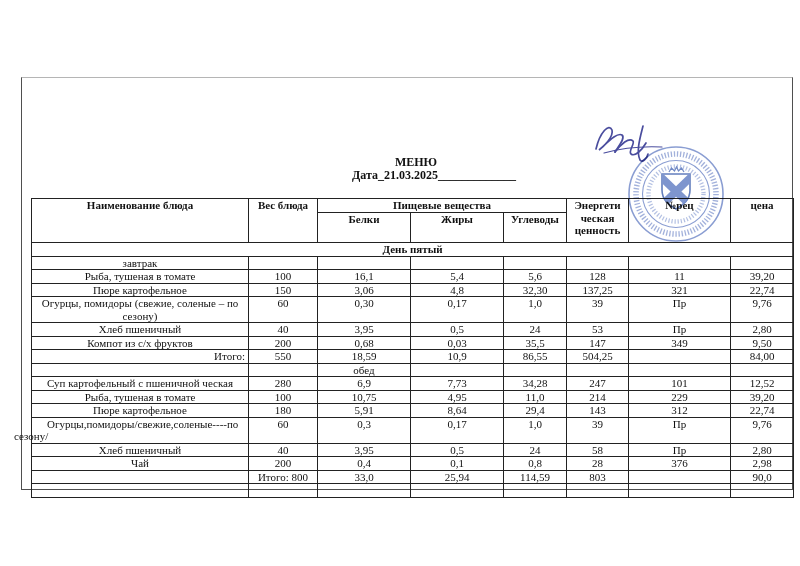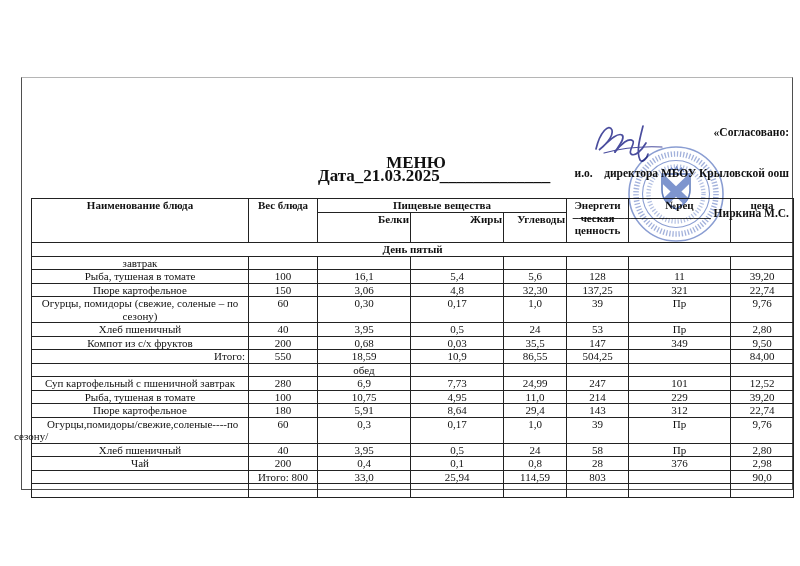--- a/index.html
+++ b/index.html
@@ -4,49 +4,44 @@
 <style>
   html,body{margin:0;padding:0;background:#fff;}
   .page{position:relative;width:800px;height:566px;background:#fff;overflow:hidden;
         font-family:"Liberation Serif","DejaVu Serif",serif;color:#111;}
   .frame{position:absolute;left:21px;top:77px;width:772px;height:413px;
          border:1px solid #4f4f4f;border-top-color:#b5b5b5;box-sizing:border-box;}
   .approval{position:absolute;top:99px;right:11px;text-align:right;
             font-weight:bold;font-size:11.5px;line-height:13.5px;white-space:pre;z-index:3;}
   .approval .sigline{letter-spacing:0;}
   .titleblock{position:absolute;left:316px;top:156px;width:200px;font-weight:bold;
-              font-size:17px;line-height:13px;text-align:center;z-index:2;}
+              font-size:12px;line-height:13px;text-align:center;z-index:2;}
   .titleblock .dateline{text-align:right;padding-left:2px;}
   .menu-table{position:absolute;left:31px;top:198px;border-collapse:collapse;table-layout:fixed;
               width:763px;font-size:11px;line-height:12.5px;z-index:1;}
   .menu-table th,.menu-table td{border:1px solid #222;padding:0 1px;text-align:center;
               vertical-align:top;font-weight:normal;overflow:visible;}
   .menu-table thead th{font-weight:bold;}
   .menu-table thead tr.h1 th{height:13px;}
-  .menu-table thead tr.h2 th{height:29px;text-align:right;}
+  .menu-table thead tr.h2 th{height:29px;}
   .menu-table td{height:12px;}
   td.day{font-weight:bold;}
   td.first-right{text-align:right;padding-right:3px;}
   .hang-wrap{margin-left:-19px;text-indent:33px;text-align:left;width:236px;}
   tr.empty-row td{height:13px;}
   .stamp{position:absolute;left:623px;top:141px;z-index:4;mix-blend-mode:multiply;opacity:.88;}
   .signature{position:absolute;left:590px;top:119px;z-index:5;mix-blend-mode:multiply;}
 </style>
 </head>
 <body>
 
 <div class="page">
 
   <div class="frame"></div>
 
-  <div class="approval">
-    <div>«Согласовано:</div>
-    <div>и.о.    директора МБОУ Крыловской оош</div>
-    <div><span class="sigline">________________________</span><span> </span><span>Ниркина М.С.</span></div>
-  </div>
 
   <div class="titleblock">
     <div>МЕНЮ</div>
     <div class="dateline">Дата_21.03.2025_____________</div>
   </div>
 
   <table class="menu-table">
     <colgroup>
       <col style="width:217px">
         <col style="width:69px">
@@ -150,25 +145,25 @@
           <td></td>
           <td></td>
           <td>обед</td>
           <td></td>
           <td></td>
           <td></td>
           <td></td>
           <td></td>
         </tr>
         <tr>
-          <td>Суп картофельный с пшеничной завтрак</td>
+          <td>Суп картофельный с пшеничной ческая</td>
           <td>280</td>
           <td>6,9</td>
           <td>7,73</td>
-          <td>24,99</td>
+          <td>34,28</td>
           <td>247</td>
           <td>101</td>
           <td>12,52</td>
         </tr>
         <tr>
           <td>Рыба, тушеная в томате</td>
           <td>100</td>
           <td>10,75</td>
           <td>4,95</td>
           <td>11,0</td>

